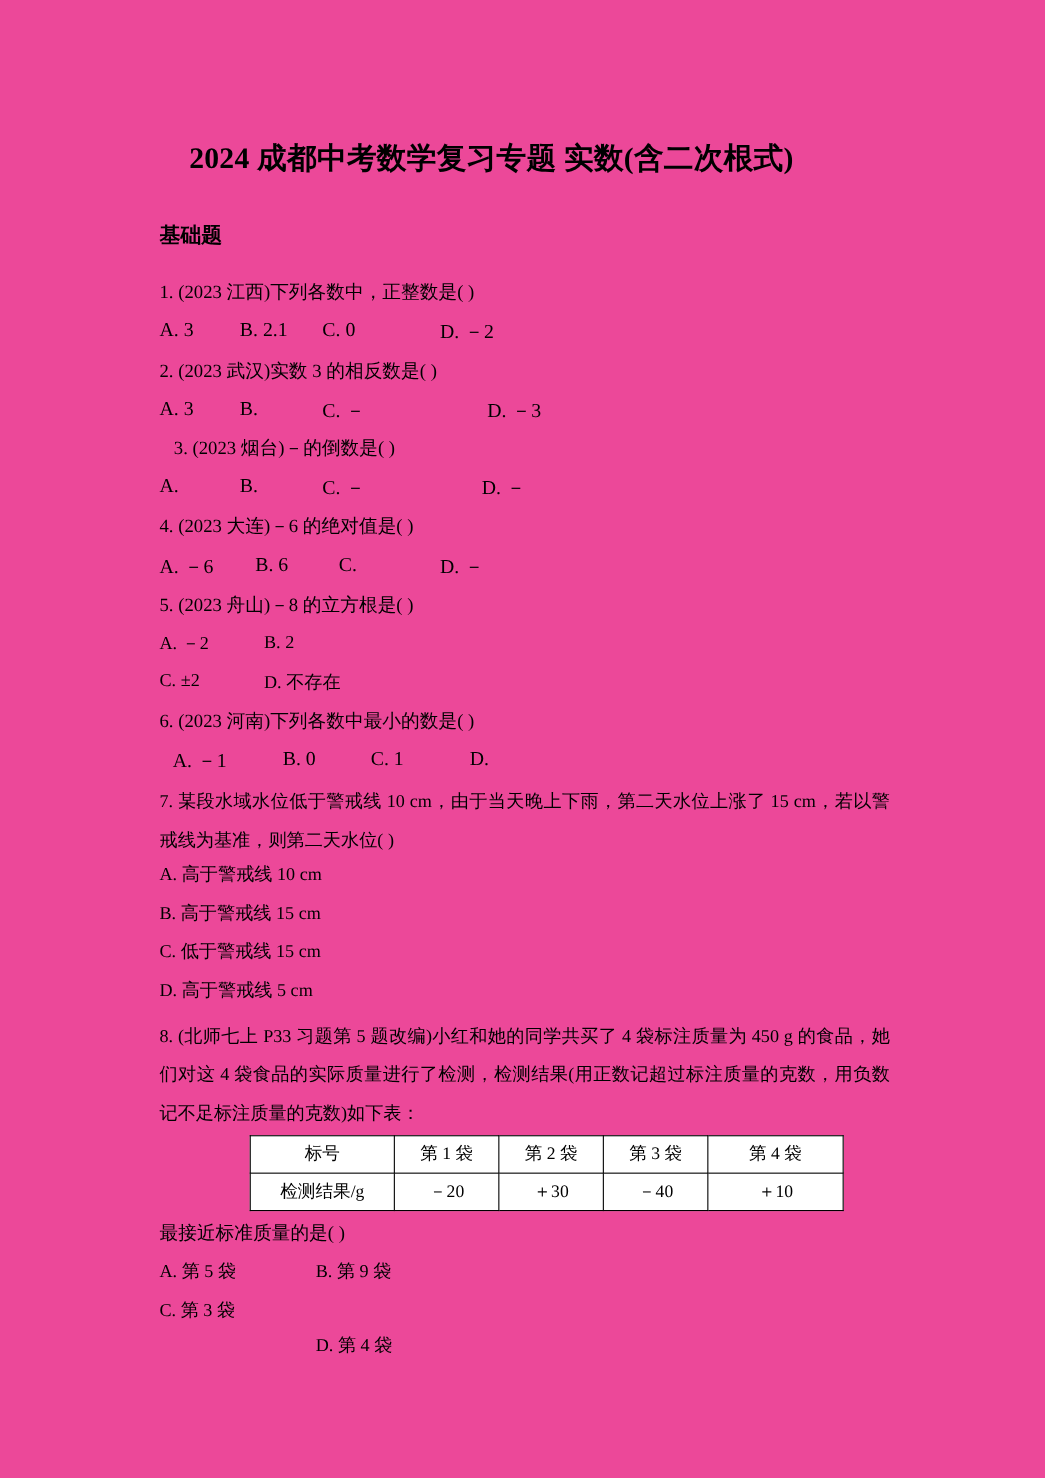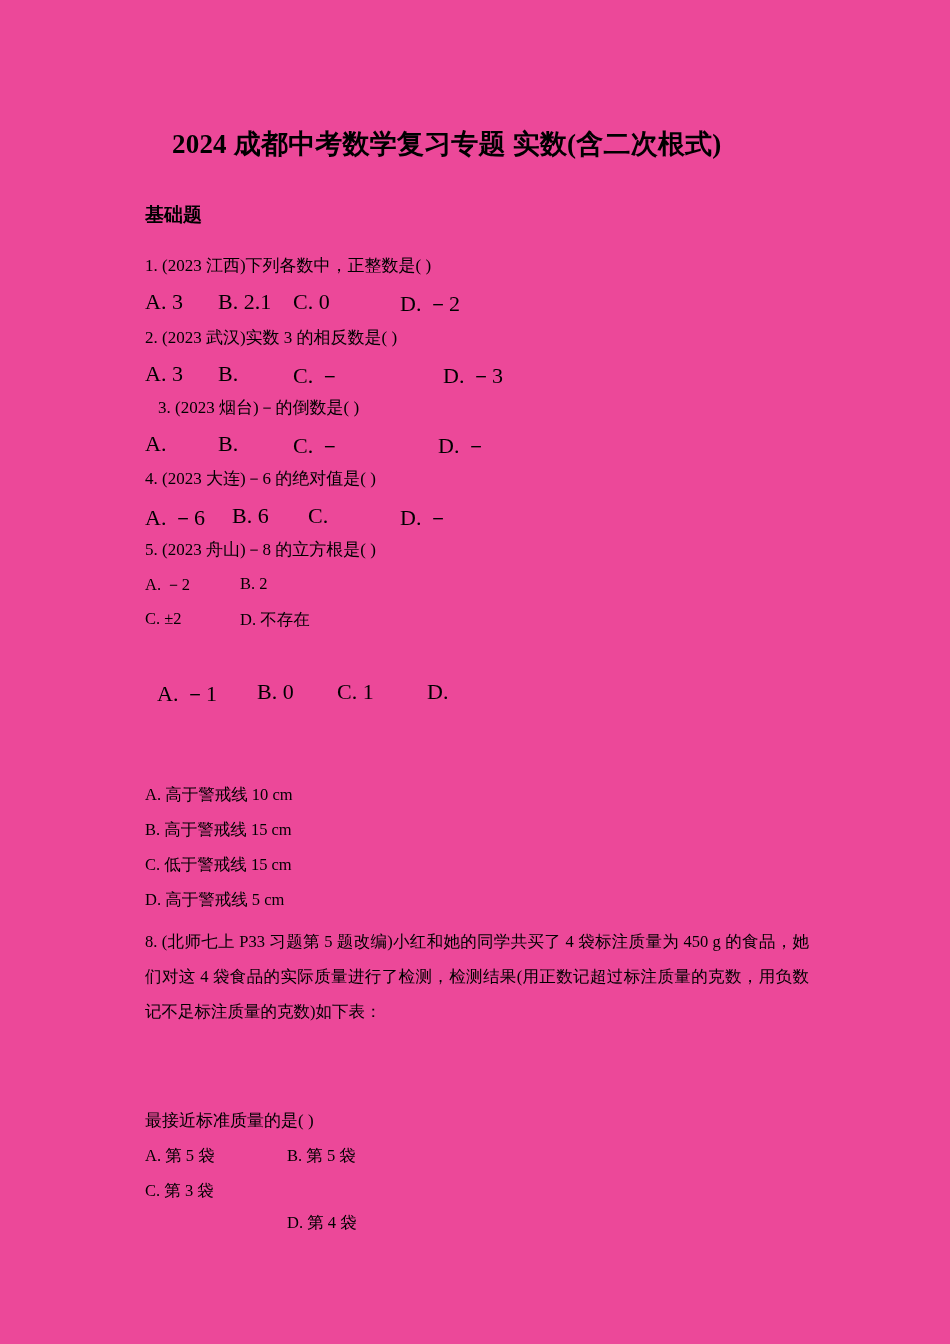--- a/index.html
+++ b/index.html
@@ -64,21 +64,21 @@
     text-align: justify;
     text-justify: inter-ideograph;
   }
 
   
   .optrow {
     position: absolute;
     left: 0;
     width: 798px;
     height: 24px;
-    font-size: 22px;
+    font-size: 18px;
     white-space: nowrap;
   }
   .opt {
     position: absolute;
     top: 0;
     white-space: nowrap;
   }
 
   .stacked-opt {
     position: absolute;
@@ -149,34 +149,54 @@
     <span class="opt" style="left: 308px;">C.</span>
     <span class="opt" style="left: 400px;">D. －</span>
   </div>
 
   <div class="qline" style="top:539px;">5. (2023 舟山)－8 的立方根是(          )</div>
   <div class="stacked-opt" style="top: 574px; left: 145px;">A. －2</div>
   <div class="stacked-opt" style="top: 574px; left: 240px;">B. 2</div>
   <div class="stacked-opt" style="top: 609px; left: 145px;">C. ±2</div>
   <div class="stacked-opt" style="top: 609px; left: 240px;">D. 不存在</div>
 
+  <div class="qline" style="top:645px;">6. (2023 河南)下列各数中最小的数是(          )</div>
   <div class="optrow" style="top:679px;margin-left:12px;">
     <span class="opt" style="left: 145px;">A. －1</span>
     <span class="opt" style="left: 245px;">B. 0</span>
     <span class="opt" style="left: 325px;">C. 1</span>
     <span class="opt" style="left: 415px;">D.</span>
   </div>
 
+  <div class="qpara" style="top:712px;">7. 某段水域水位低于警戒线 10 cm，由于当天晚上下雨，第二天水位上涨了 15 cm，若以警戒线为基准，则第二天水位(          )</div>
   <div class="stacked-opt" style="top: 784px; left: 145px;">A. 高于警戒线 10 cm</div>
   <div class="stacked-opt" style="top: 819px; left: 145px;">B. 高于警戒线 15 cm</div>
   <div class="stacked-opt" style="top: 854px; left: 145px;">C. 低于警戒线 15 cm</div>
   <div class="stacked-opt" style="top: 889px; left: 145px;">D. 高于警戒线 5 cm</div>
 
   <div class="qpara" style="top:925px;">8. (北师七上 P33 习题第 5 题改编)小红和她的同学共买了 4 袋标注质量为 450 g 的食品，她们对这 4 袋食品的实际质量进行了检测，检测结果(用正数记超过标注质量的克数，用负数记不足标注质量的克数)如下表：</div>
 
+  <table class="data-table">
+    <tbody>
+      <tr>
+        <td class="col-label">标号</td>
+        <td class="col-bag">第 1 袋</td>
+        <td class="col-bag">第 2 袋</td>
+        <td class="col-bag">第 3 袋</td>
+        <td class="col-bag-wide">第 4 袋</td>
+      </tr>
+      <tr>
+        <td class="col-label">检测结果/g</td>
+        <td class="col-bag">－20</td>
+        <td class="col-bag">＋30</td>
+        <td class="col-bag">－40</td>
+        <td class="col-bag-wide">＋10</td>
+      </tr>
+    </tbody>
+  </table>
 
   <div class="qline" style="top:1110px;">最接近标准质量的是(          )</div>
   <div class="stacked-opt" style="top: 1145px; left: 145px;">A. 第 5 袋</div>
-  <div class="stacked-opt" style="top: 1145px; left: 287px;">B. 第 5 袋</div>
+  <div class="stacked-opt" style="top: 1145px; left: 287px;">B. 第 9 袋</div>
   <div class="stacked-opt" style="top: 1180px; left: 145px;">C. 第 3 袋</div>
   <div class="stacked-opt" style="top: 1180px; left: 287px; margin-top: 32px;">D. 第 4 袋</div>
 
 </div>
 
 </body></html>

